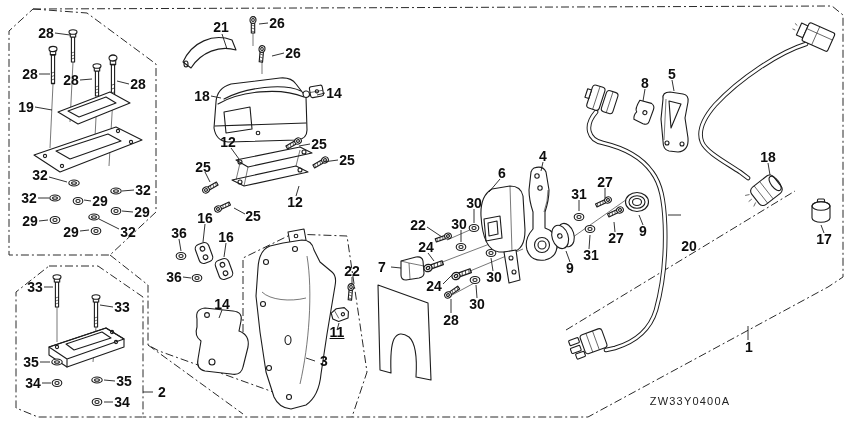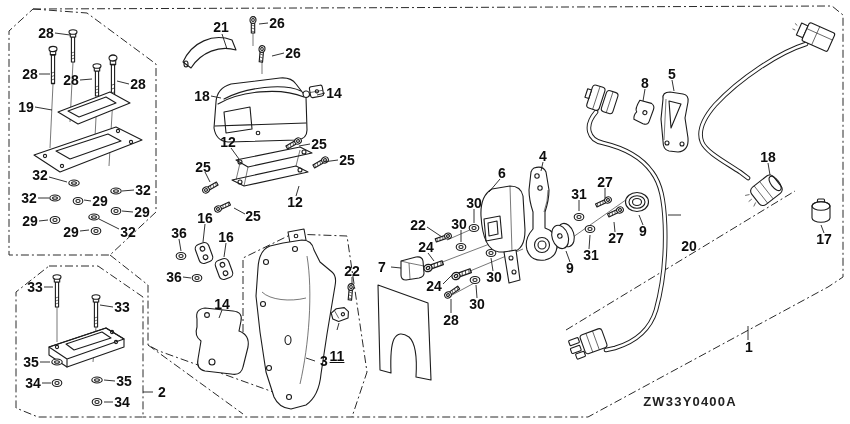--- a/index.html
+++ b/index.html
@@ -8,22 +8,22 @@
   #art{position:absolute;left:0;top:0;}
   .ln{stroke:#1c1c1c;fill:none;stroke-width:1.1;stroke-linejoin:round;stroke-linecap:round;}
   .fw{fill:#fff;}
   .thin{stroke:#1c1c1c;fill:none;stroke-width:0.6;}
   .dash{stroke:#2a2a2a;fill:none;stroke-width:1;stroke-dasharray:8 3 2 3;}
   .lead{stroke:#1c1c1c;fill:none;stroke-width:0.9;}
   .cableOut{stroke:#1c1c1c;stroke-width:4.6;fill:none;stroke-linecap:round;}
   .cableIn{stroke:#fff;stroke-width:2.7;fill:none;stroke-linecap:round;}
   .co{position:absolute;transform:translate(-50%,-50%);font-weight:bold;font-size:14px;
       color:#0d0d0d;letter-spacing:0;line-height:1;white-space:nowrap;}
-  .fig-code{position:absolute;transform:translate(-50%,-50%);font-size:13px;color:#222;
-      letter-spacing:1.2px;font-weight:bold;}
+  .fig-code{position:absolute;transform:translate(-50%,-50%);font-size:11px;color:#222;
+      letter-spacing:1.2px;font-weight:normal;}
 </style>
 </head>
 <body>
 
 <div id="stage">
   <svg id="art" width="850" height="424" viewBox="0 0 850 424">
     <defs>
       <g id="nut">
           <ellipse class="ln fw" rx="4.8" ry="3.5"></ellipse>
           <ellipse class="ln" rx="2.1" ry="1.5"></ellipse>
@@ -307,21 +307,21 @@
       <div class="co" style="left: 319px; top: 144px;">25</div>
       <div class="co" style="left: 347px; top: 160px;">25</div>
       <div class="co" style="left: 203px; top: 167px;">25</div>
       <div class="co" style="left: 253px; top: 216px;">25</div>
       <div class="co" style="left: 205px; top: 218px;">16</div>
       <div class="co" style="left: 226px; top: 237px;">16</div>
       <div class="co" style="left: 179px; top: 233px;">36</div>
       <div class="co" style="left: 174px; top: 277px;">36</div>
       <div class="co" style="left: 222px; top: 304px;">14</div>
       <div class="co" style="left: 324px; top: 361px;">3</div>
-      <div class="co" style="left: 337px; top: 356px; text-decoration: underline;">11</div>
+      <div class="co" style="left: 337px; top: 332px; text-decoration: underline;">11</div>
       <div class="co" style="left: 352px; top: 271px;">22</div>
       <div class="co" style="left: 418px; top: 225px;">22</div>
       <div class="co" style="left: 382px; top: 267px;">7</div>
       <div class="co" style="left: 426px; top: 247px;">24</div>
       <div class="co" style="left: 434px; top: 286px;">24</div>
       <div class="co" style="left: 451px; top: 320px;">28</div>
       <div class="co" style="left: 474px; top: 203px;">30</div>
       <div class="co" style="left: 459px; top: 224px;">30</div>
       <div class="co" style="left: 494px; top: 277px;">30</div>
       <div class="co" style="left: 477px; top: 304px;">30</div>

